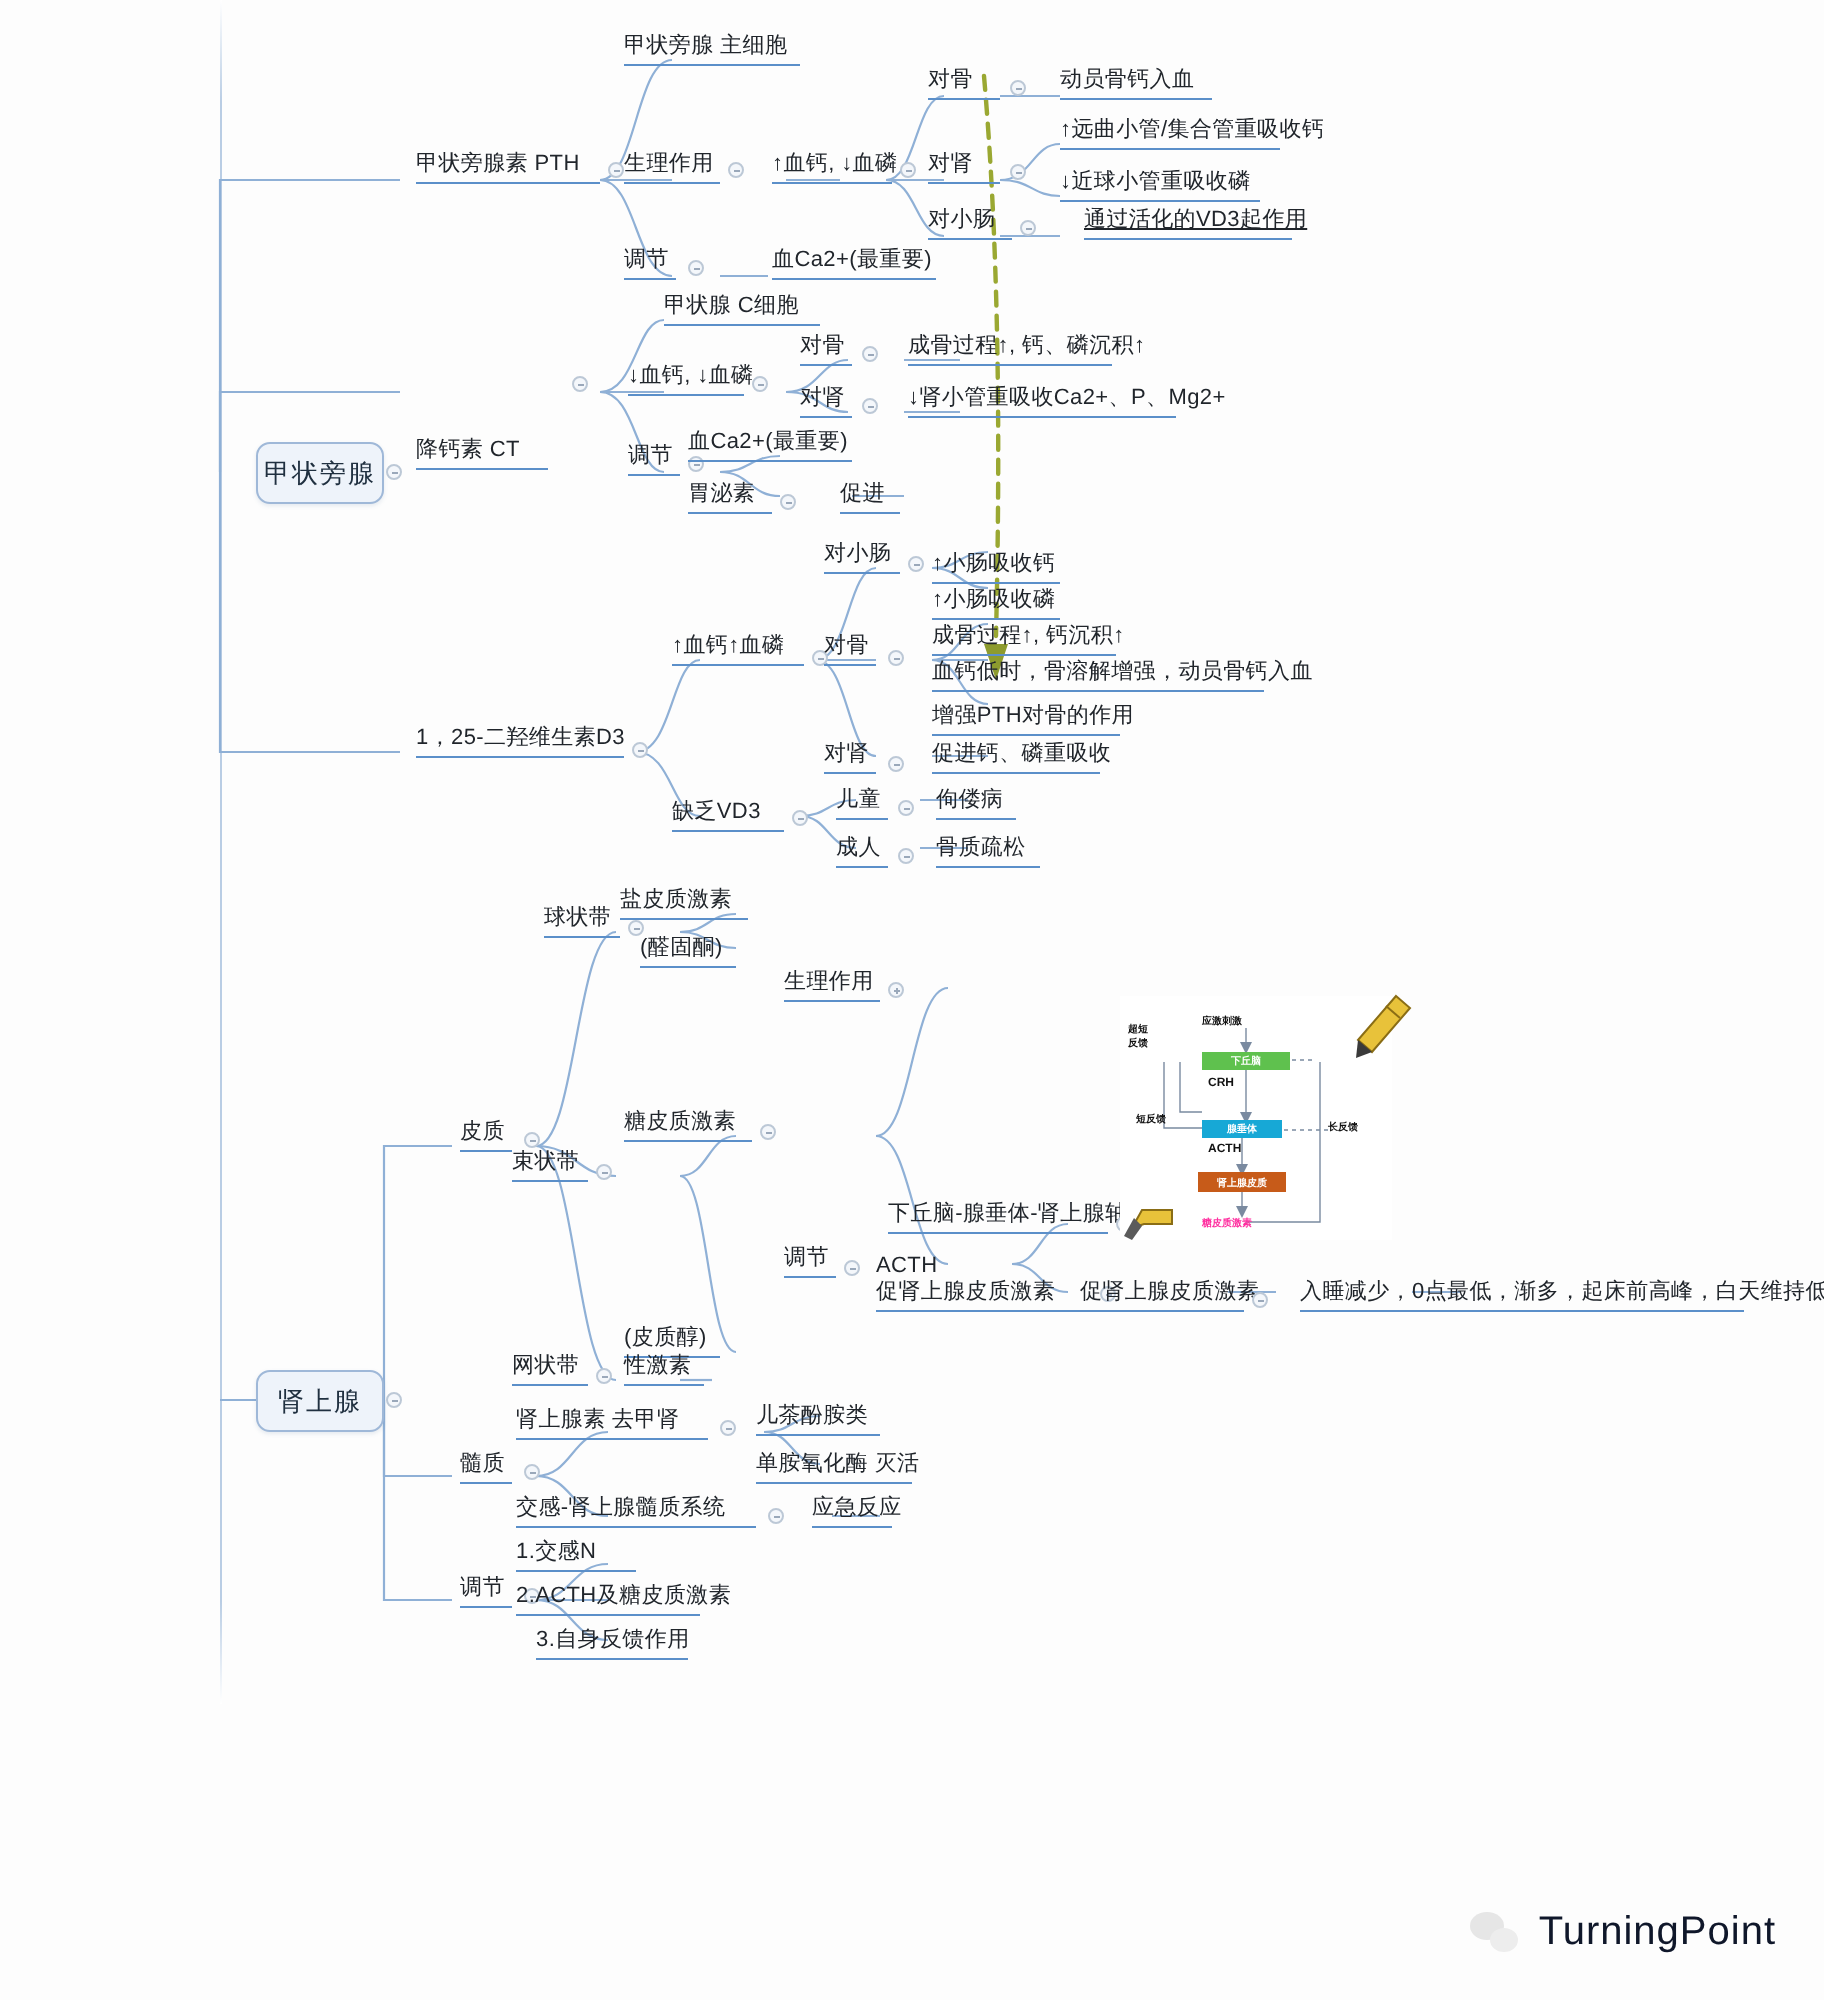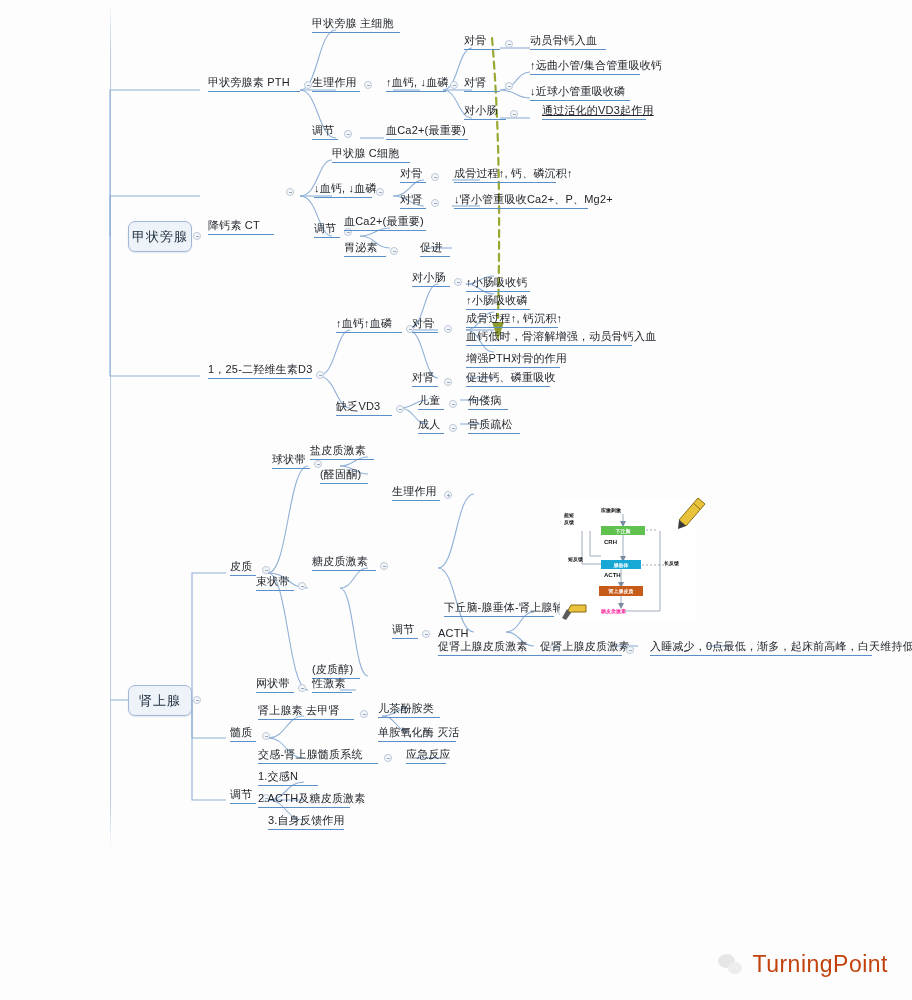--- a/index.html
+++ b/index.html
@@ -80,21 +80,21 @@
   .hpa .shortfb{position:absolute;left:8px;top:58px;font-size:5px;font-weight:bold;color:#111;}
   .hpa .longfb{position:absolute;left:104px;top:62px;font-size:5px;font-weight:bold;color:#111;}
 
   
   .pencil{position:absolute;}
 
   
   .wm{
     position:absolute;right:24px;bottom:22px;
     display:flex;align-items:center;gap:8px;
-    color:#c2410c;font-size:23px;letter-spacing:.5px;
+    color:#0f172a;font-size:20px;letter-spacing:.5px;
     user-select:none;
   }
   .wm .wx{width:26px;height:22px;position:relative;}
   .wm .b1,.wm .b2{position:absolute;border-radius:50%;background:#e6e6e6;}
   .wm .b1{width:17px;height:14px;left:0;top:0;}
   .wm .b2{width:14px;height:12px;left:10px;top:8px;background:#ededed;}
 </style>
 </head>
 <body>
 

